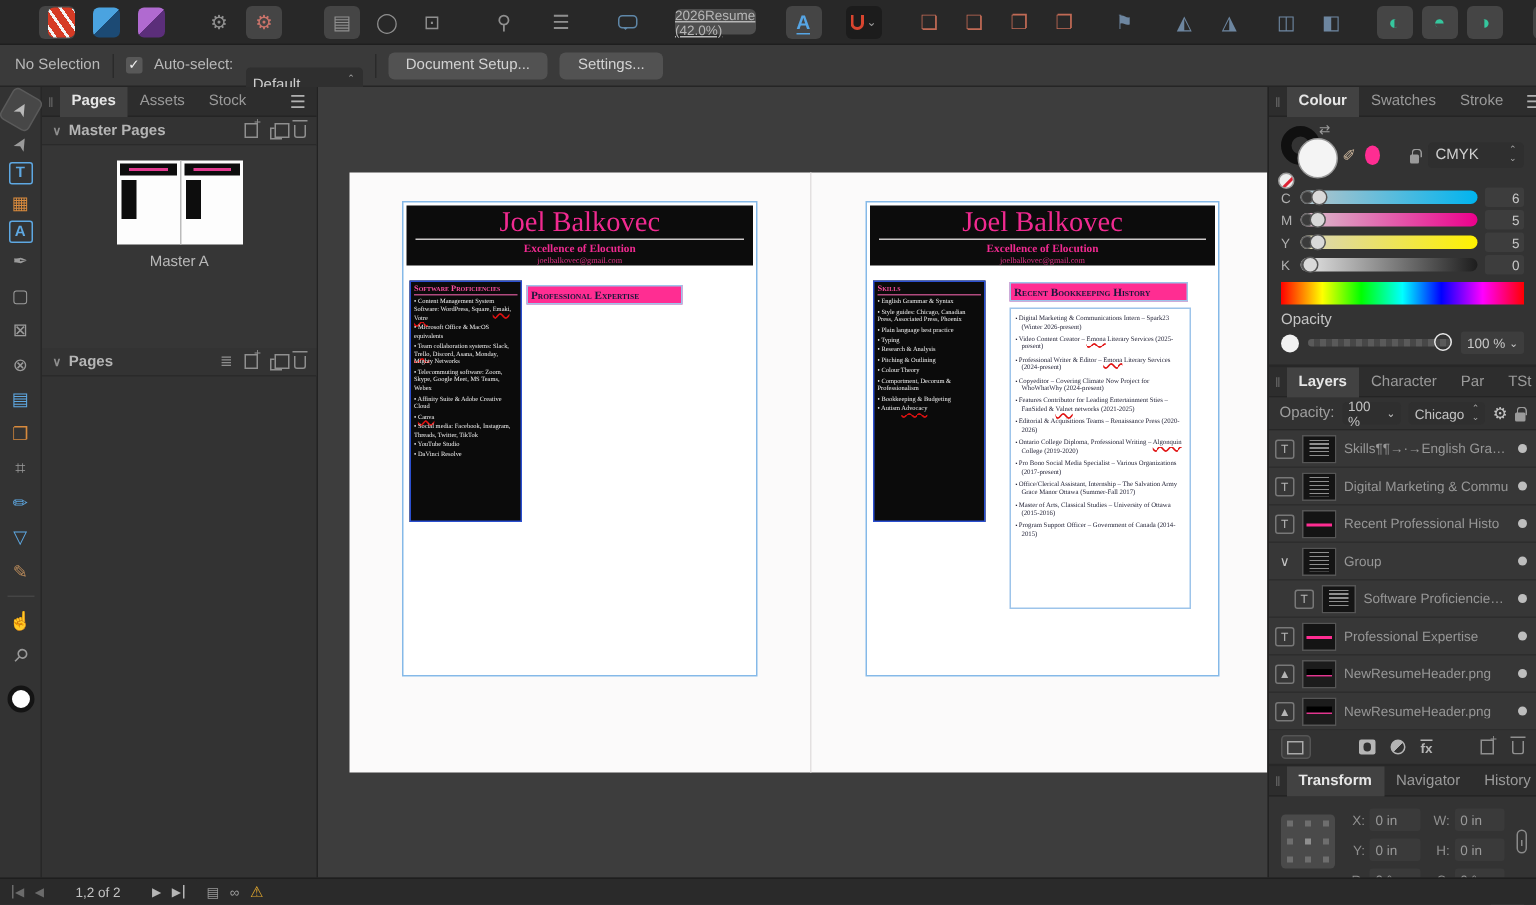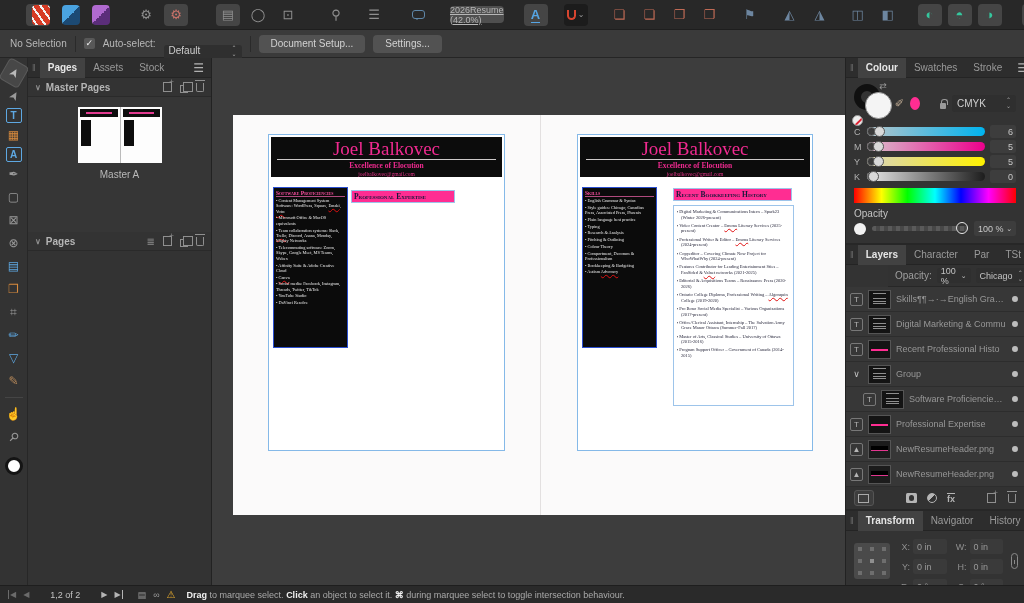--- a/index.html
+++ b/index.html
@@ -27,21 +27,21 @@
   .i-bubble{width:13px;height:9px;border:1.4px solid #5f87a8;border-radius:3px;position:relative;display:inline-block}
   .i-bubble::after{content:"";position:absolute;left:2px;bottom:-3.5px;border:2px solid transparent;border-top-color:#5f87a8}
 
   
   #contextbar { position:absolute; left:0; top:30px; width:1024px; height:28px; background:#3a3a3a;
     border-bottom:1px solid #252525; display:flex; align-items:center; gap:8px; padding:0 10px;
     font-size:10px; color:#b8b8b8; }
   .vsep { width:1px; height:16px; background:#2a2a2a; }
   .cb { width:11px; height:11px; background:#585858; border-radius:2px; color:#eee; font-size:9px;
     line-height:11px; text-align:center; }
-  .selbox { background:#2f2f2f; border-radius:3px; height:17px; display:flex; align-items:flex-start;
+  .selbox { background:#2f2f2f; border-radius:3px; height:17px; display:flex; align-items:flex-end;
     padding:0 5px; gap:10px; min-width:78px; justify-content:space-between; color:#cfcfcf;margin-top:20px; }
   .stepper { font-size:6px; color:#aaa; line-height:6px; text-align:center; }
   .cbtn { background:#525252; border-radius:4px; height:18px; padding:0 12px; display:flex;
     align-items:center; color:#d2d2d2; }
 
   
   #toolcol { position:absolute; left:0; top:58px; width:28px; height:527px; background:#333;
     border-right:1px solid #272727; display:flex; flex-direction:column; align-items:center;
     padding-top:4px; gap:1px; }
   .tool { width:24px; height:22px; display:flex; align-items:center; justify-content:center;
@@ -152,21 +152,21 @@
   .oprow { display:flex; align-items:center; gap:6px; padding:2px 8px 7px 8px; }
   .opsw { width:12px; height:12px; border-radius:50%; background:#f2f2f2; }
   .optrack { position:relative; flex:1; height:5px; border-radius:3px;
     background:repeating-linear-gradient(90deg,#5a5a5a 0 4px,#474747 4px 8px); }
   .optrack .oknob { position:absolute; right:0; top:-4px; width:12px; height:12px; border-radius:50%;
     background:transparent; border:1.6px solid #e8e8e8; }
   .opval { width:42px; height:15px; background:#3d3d3d; border-radius:2px; display:flex; align-items:center;
     justify-content:space-between; padding:0 4px; color:#c9c9c9; font-size:9px; }
   
   .lyrctl { display:flex; align-items:center; gap:5px; height:22px; padding:0 7px; background:#323232;
-    border-bottom:1px solid #272727; color:#9f9f9f;margin-left:42px; }
+    border-bottom:1px solid #272727; color:#9f9f9f; }
   .lyrctl .ob { background:#2f2f2f; border-radius:3px; height:15px; padding:0 4px; display:flex;
     align-items:center; gap:5px; color:#c3c3c3; font-size:9px;}
   .lrows { background:#373737; }
   .lrow { display:flex; align-items:center; height:25px; border-bottom:1px solid #2d2d2d; padding:0 6px 0 4px; gap:5px; }
   .lgut { width:13px; height:13px; border:1px solid #787878; border-radius:2px; color:#b5b5b5;
     font-size:8px; display:flex; align-items:center; justify-content:center; flex:0 0 auto;}
   .lrow.group .lgut { border:none; font-size:9px; color:#c5c5c5; }
   .lrow.indent { padding-left:17px; }
   .lthumb { width:23px; height:19px; background:#141414; border:1px solid #555; position:relative; flex:0 0 auto;}
   .lrow.text .lthumb, .lrow.group .lthumb { background:#141414 repeating-linear-gradient(#8e8e8e 0 0.8px, transparent 0.8px 2.6px);
@@ -771,17 +771,14 @@
   <div id="statusbar">
     <span class="navarr" style="border-left:1.5px solid #6b6b6b;padding-left:1px">◀</span>
     <span class="navarr">◀</span>
     <span style="margin:0 14px;color:#c3c3c3">1,2 of 2</span>
     <span class="navarr lit">▶</span>
     <span class="navarr lit" style="border-right:1.5px solid #b5b5b5;padding-right:1px">▶</span>
     <span class="vsep"></span>
     <span style="color:#9a9a9a">▤</span>
     <span style="color:#9a9a9a">∞</span>
     <span class="warn">⚠</span>
-    <span style="margin-left:4px">
-      <span class="hintb">Drag</span><span> to marquee select. </span><span class="hintb">Click</span><span> an object to select it. </span><span class="hintb">⌘</span><span> during marquee select to toggle intersection behaviour.</span>
-    </span>
   </div>
 </div>
 
 </body></html>

